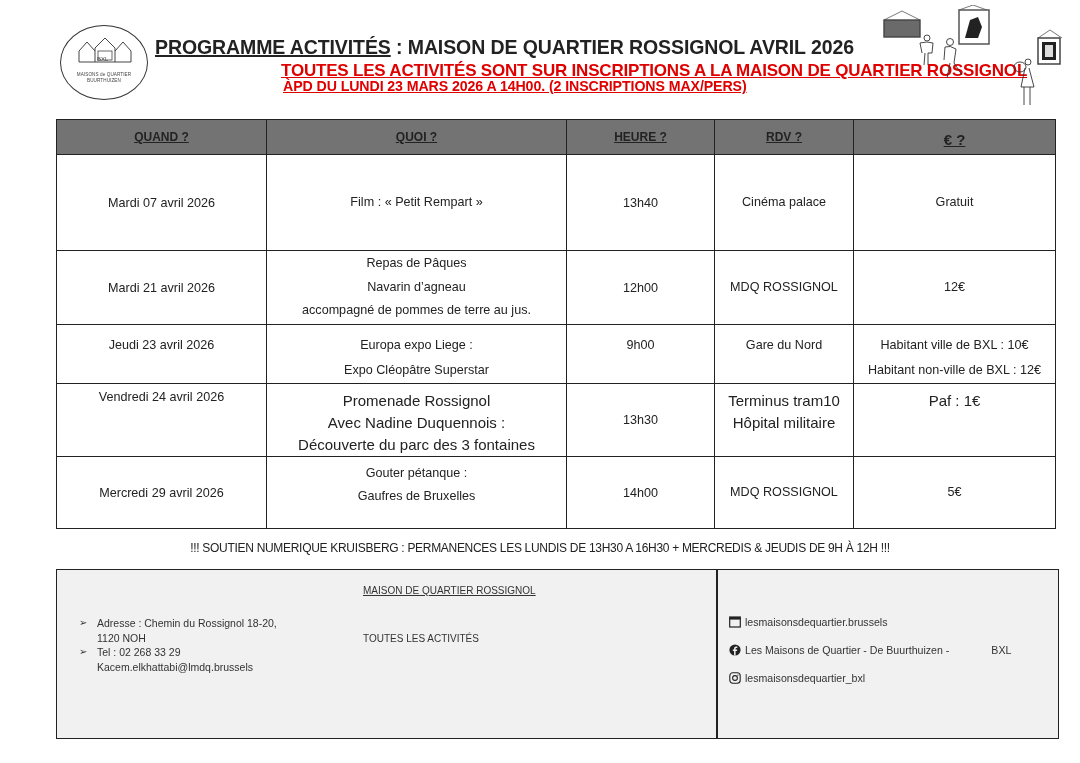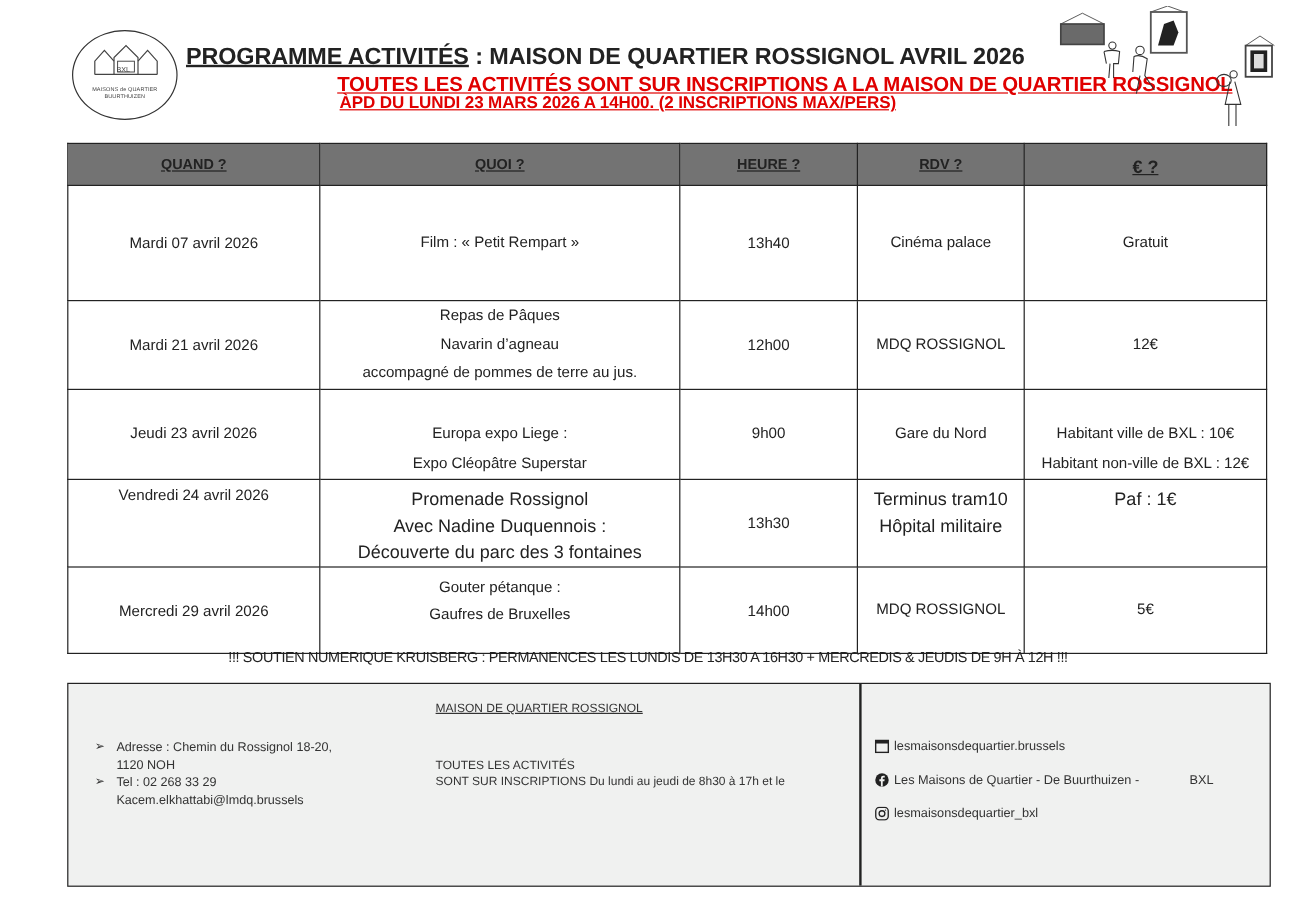--- a/index.html
+++ b/index.html
@@ -19,21 +19,21 @@
     .sub2 { position: absolute; left: 283px; top: 78px; font-size: 14.2px; font-weight: bold; color: #e00000; text-decoration: underline; white-space: nowrap; letter-spacing: -0.1px; }
 
     .illus { position: absolute; left: 870px; top: 5px; width: 200px; height: 110px; }
 
     table.prog { position: absolute; left: 56px; top: 119px; width: 999px; border-collapse: collapse; table-layout: fixed; }
     table.prog td, table.prog th { border: 1.5px solid #222; text-align: center; font-size: 12.6px; color: #222; font-weight: normal; }
     table.prog th { background: #737373; height: 35px; font-weight: bold; font-size: 12px; text-decoration: underline; padding-top: 0; }
     table.prog th.eur { font-size: 15px; padding-top: 5px; }
     .r1 td { height: 96px; }
     .r2 td { height: 74px; }
-    .r3 td { height: 58px; vertical-align: top; padding-top: 24px; }
+    .r3 td { height: 58px; vertical-align: top; padding-top: 8px; }
     .r4 td { height: 70px; }
     .r5 td { height: 72px; }
     .r4 .d, .r4 .small { vertical-align: top; padding-top: 6px; }
     .ln { display: block; line-height: 23.5px; }
     .r4 .small .ln { font-size: 15px; line-height: 22px; }
     .r3 .ln { line-height: 25px; }
     .r5 .top-q { vertical-align: top; padding-top: 5px; }
     .r5 .top-q .ln { line-height: 23px; }
 
     .notice { position: absolute; left: 0; width: 1080px; top: 541px; text-align: center; font-size: 12px; color: #222; letter-spacing: -0.3px; }
@@ -219,21 +219,20 @@
     </div>
     <div class="row">
       <span>Kacem.elkhattabi@lmdq.brussels</span>
     </div>
   </div>
 
   <div class="mid">
     <div class="head">MAISON  DE  QUARTIER ROSSIGNOL</div>
     <div class="body">
       <div>TOUTES LES ACTIVITÉS</div>
-      <div>SONT SUR INSCRIPTIONS Du lundi au jeudi de 8h30 à 17h et le</div>
     </div>
   </div>
 
   <div class="divider"></div>
 
   <div class="social">
     <div class="s">
       <svg class="ic" viewBox="0 0 12 12">
         <rect x="0.7" y="1" width="10.6" height="10" fill="none" stroke="#222" stroke-width="1.2"></rect>
         <rect x="0.7" y="1" width="10.6" height="2.6" fill="#222"></rect>

